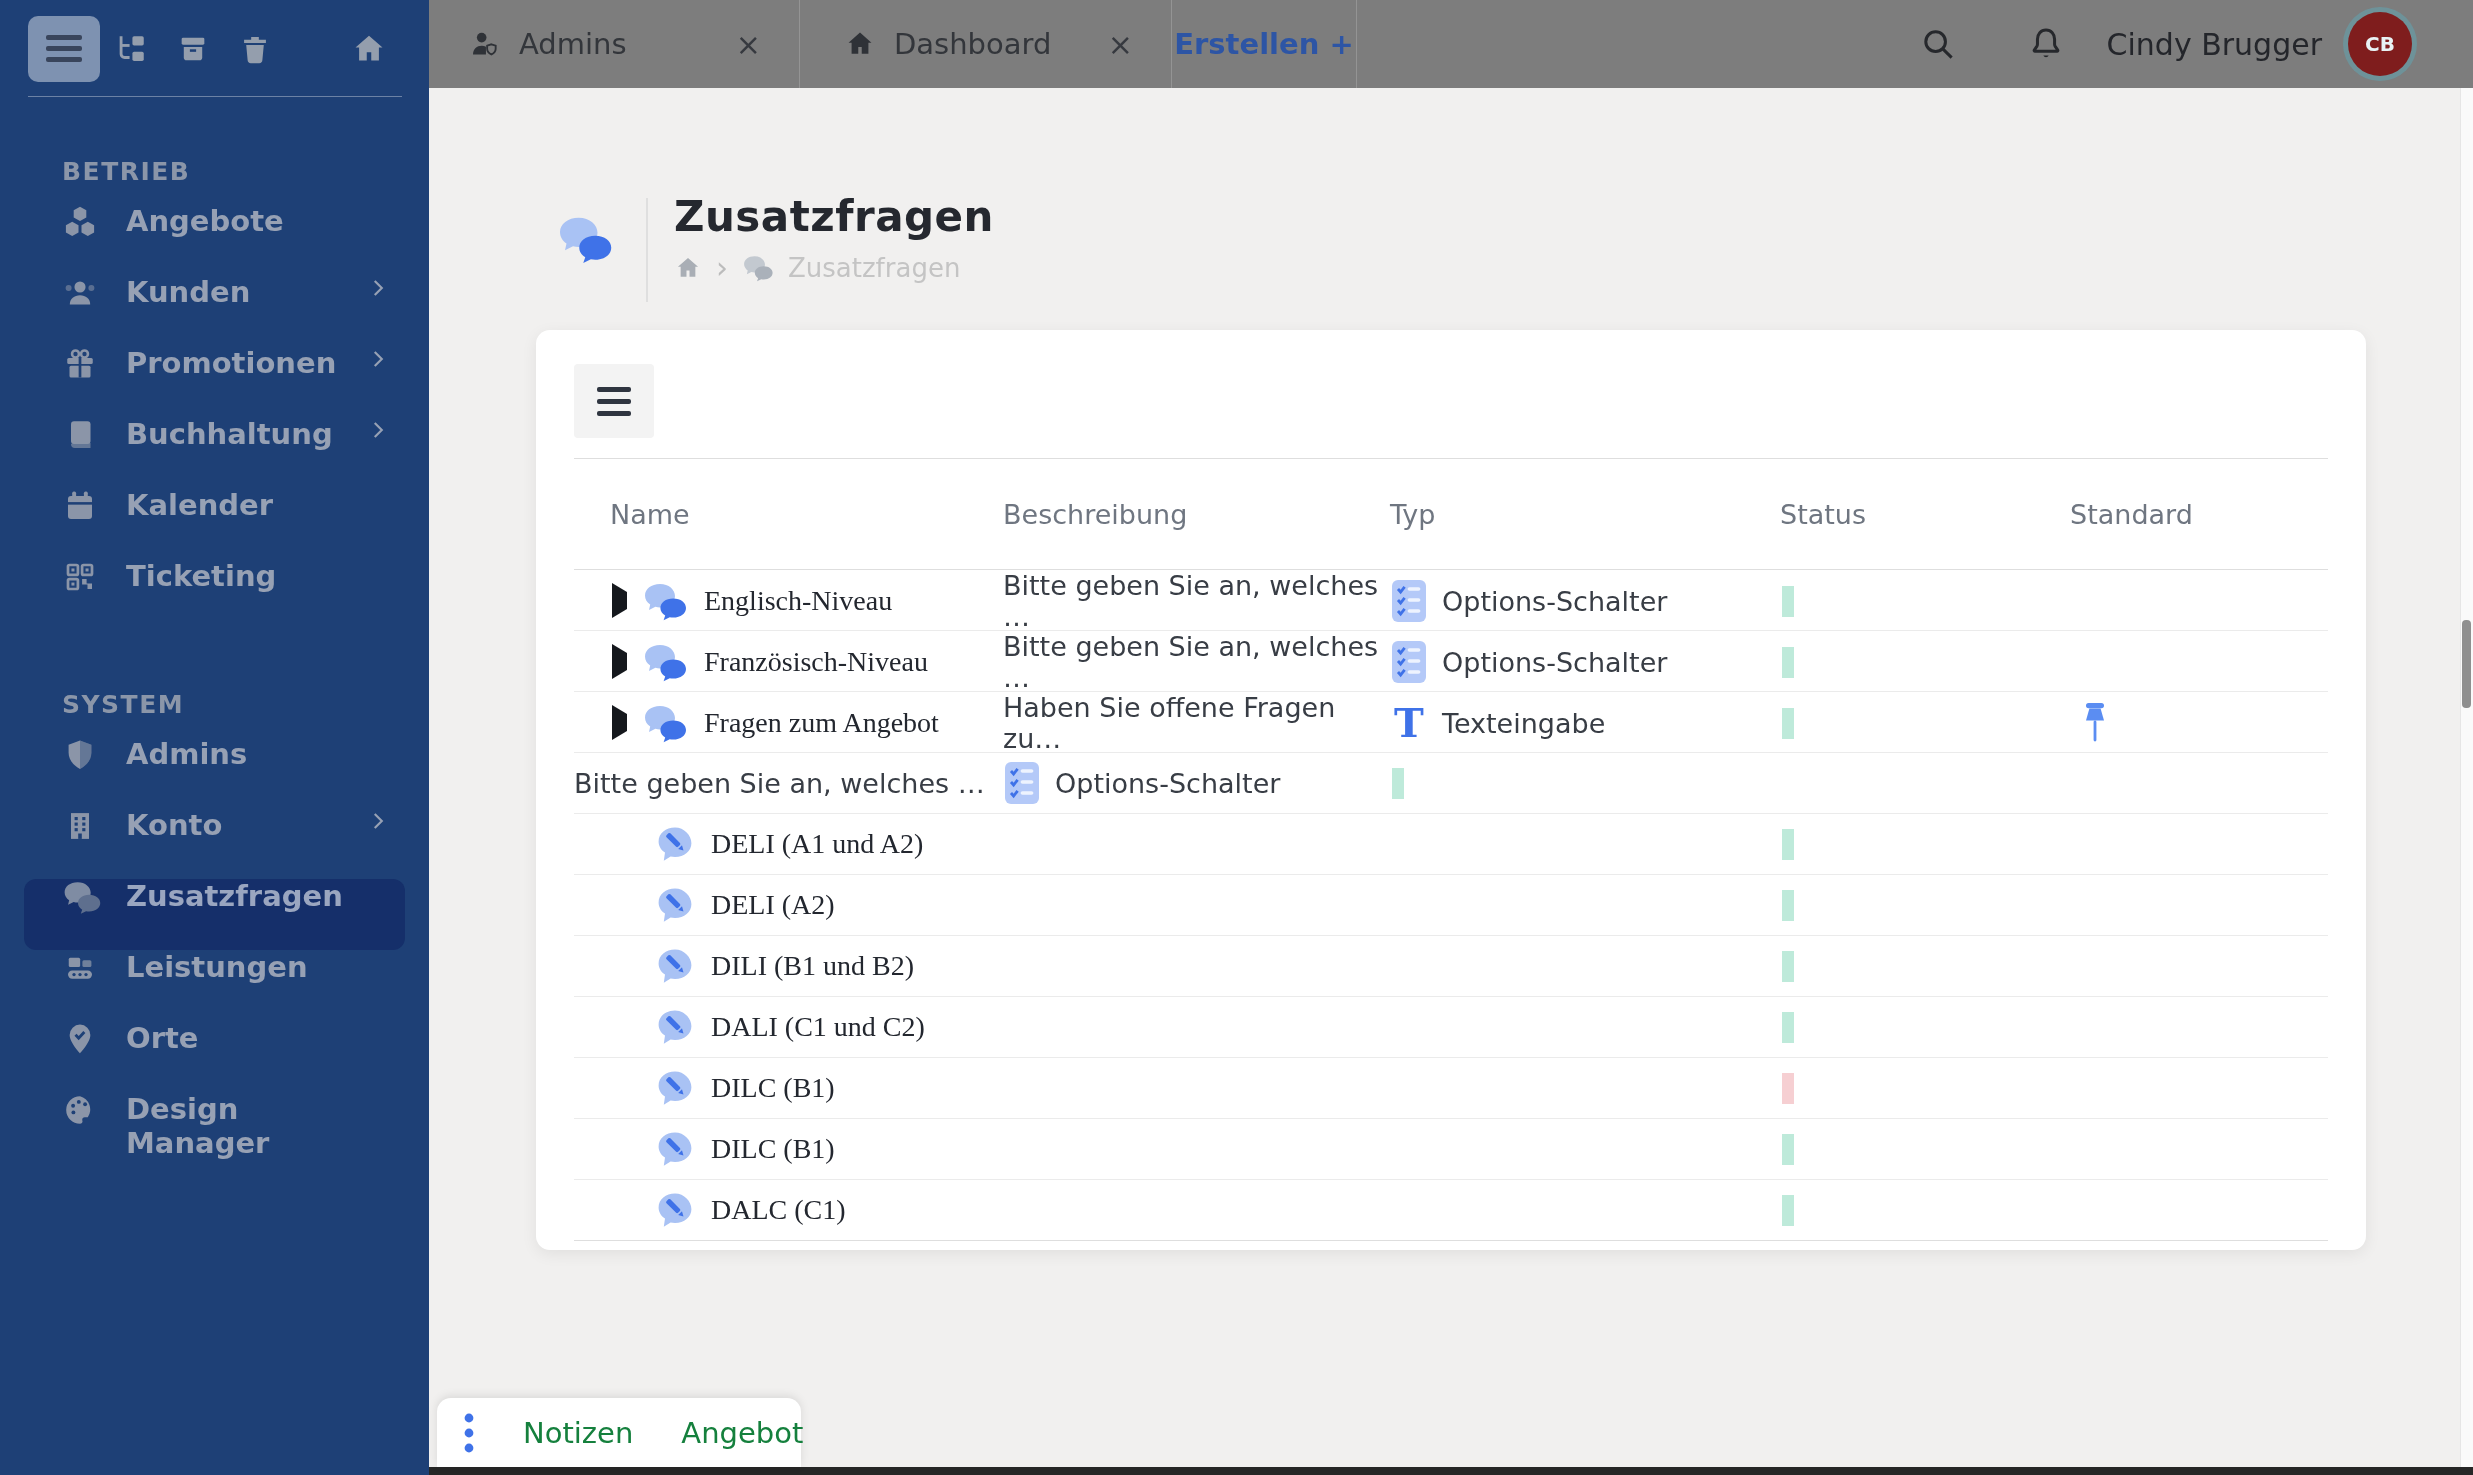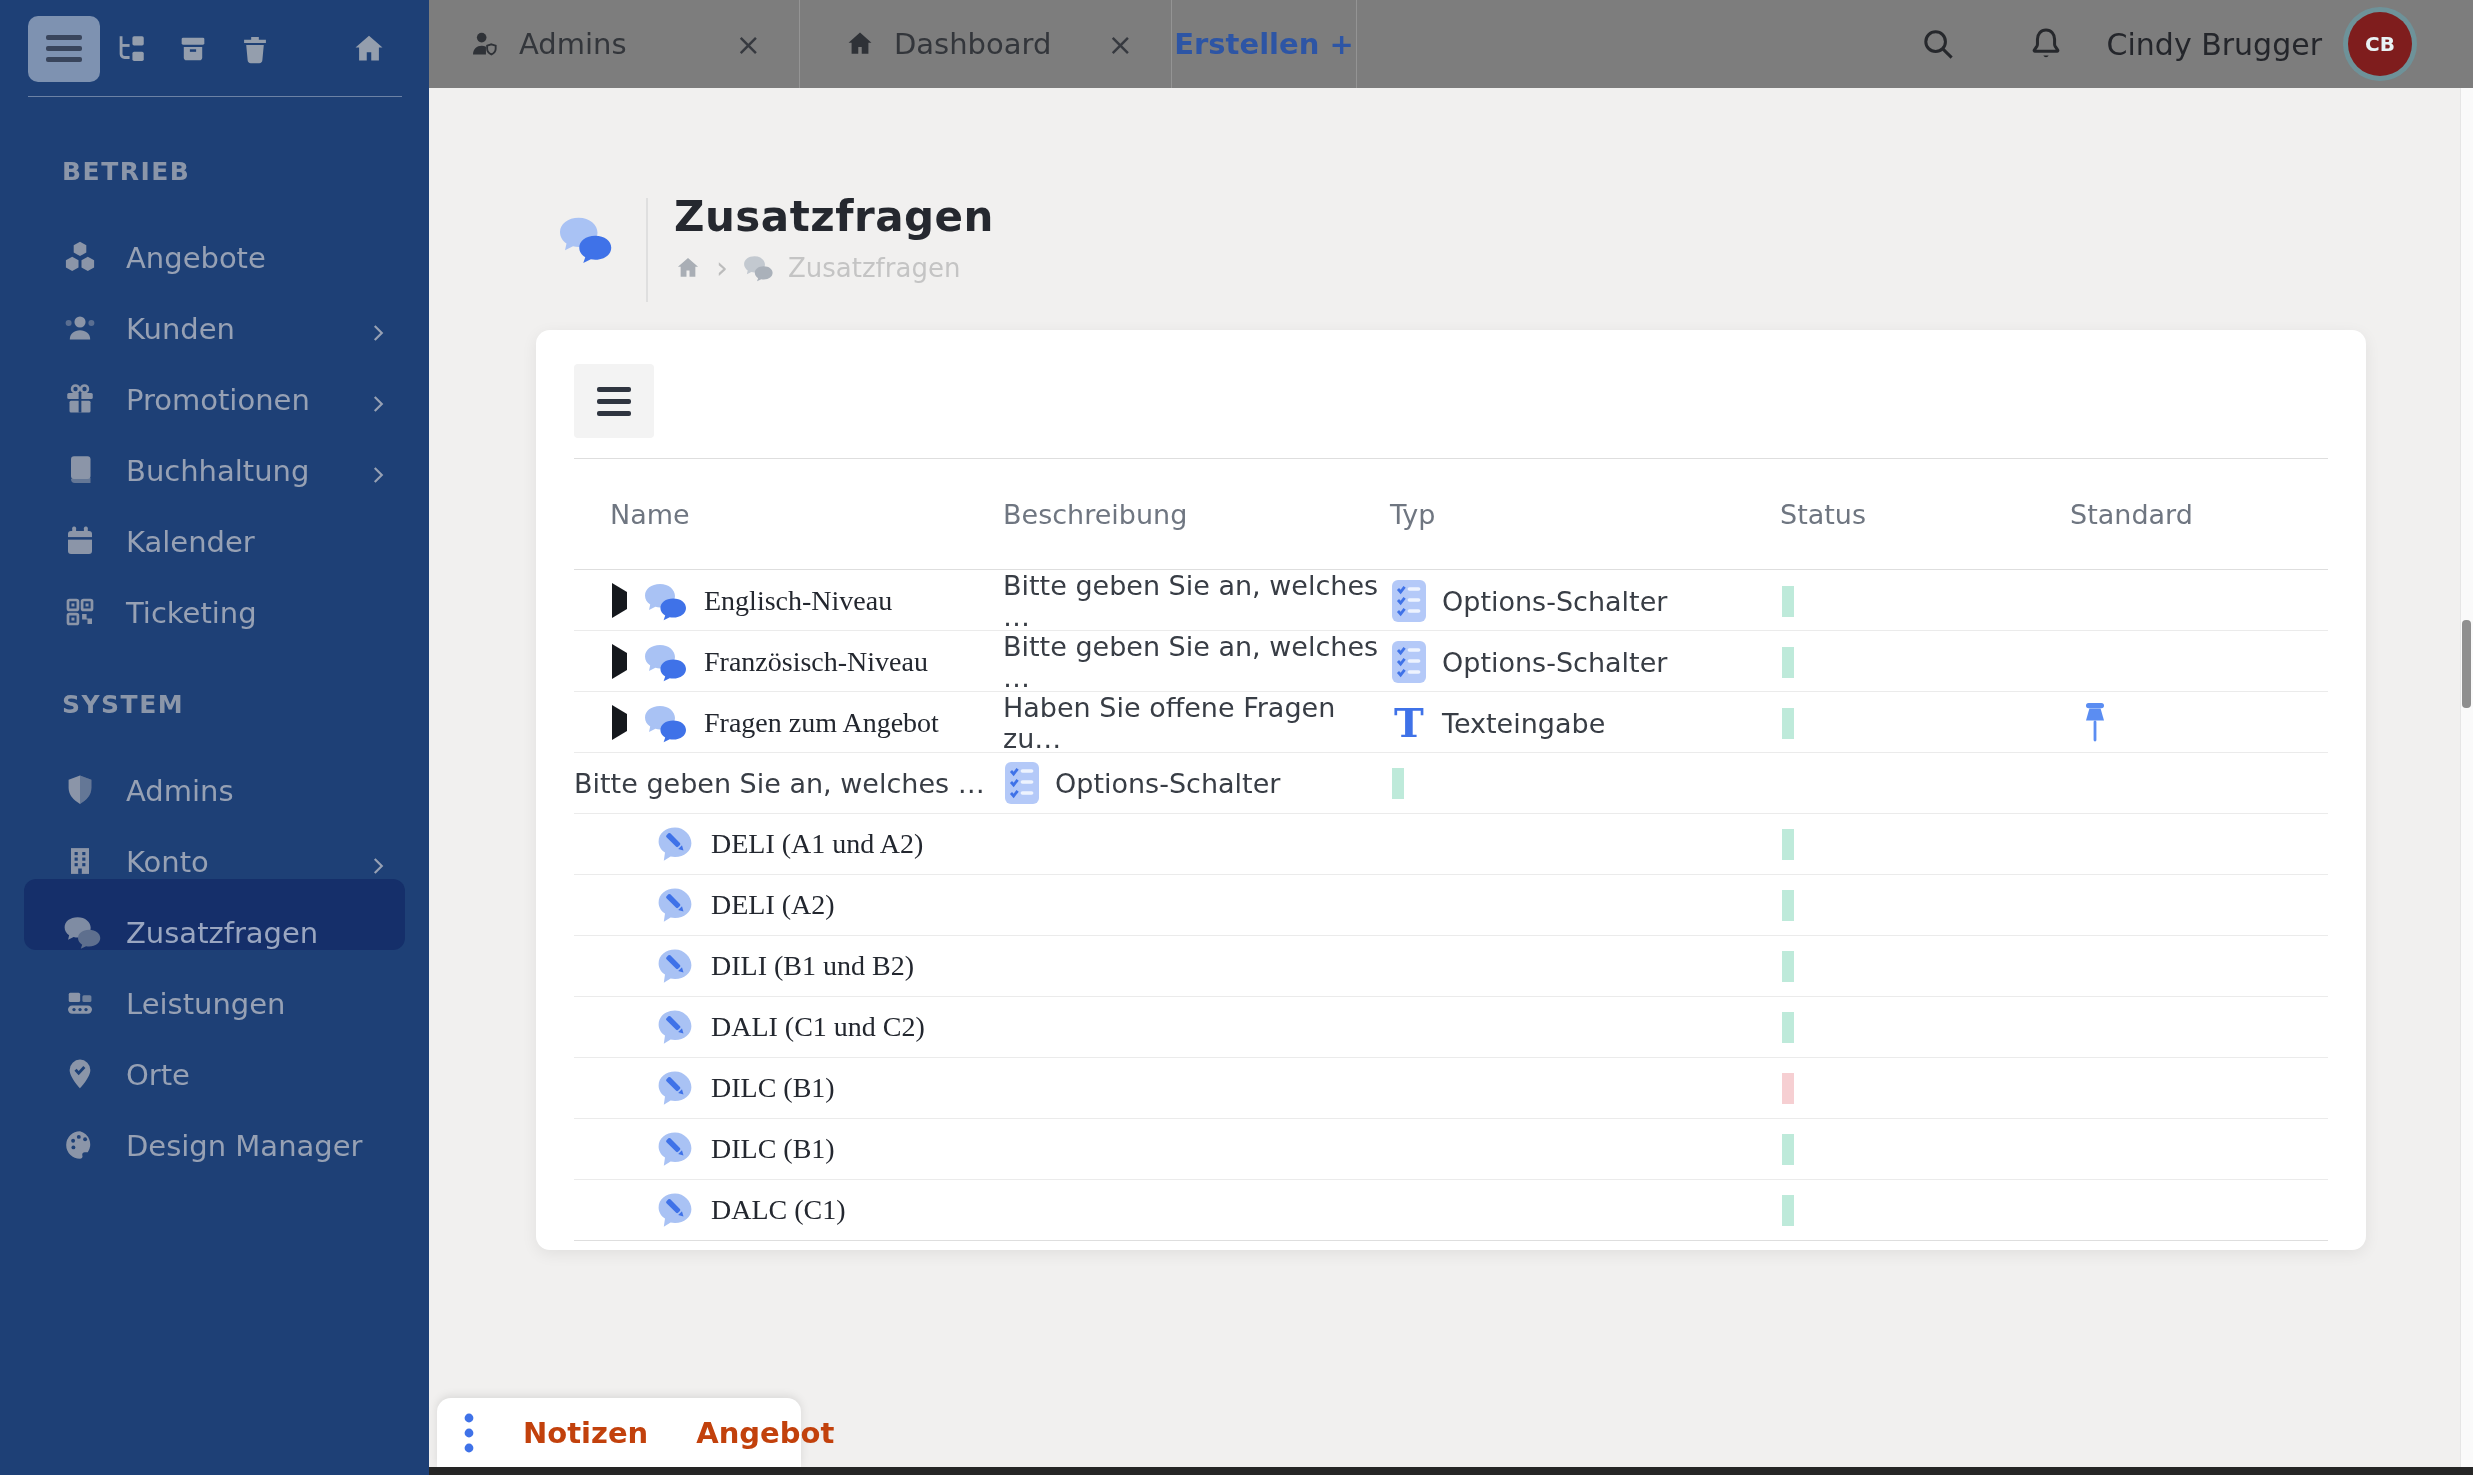--- a/index.html
+++ b/index.html
@@ -31,22 +31,22 @@
   .burger-btn span { width:36px; height:5px; border-radius:2px; background:#39455c; }
   .tool-ic { color:#949ead; margin-left:0; background:none; border:none; width:62px;
     display:flex; justify-content:center; }
   .tool-ic.home-pos { margin-left:52px; }
   .side-section-label {
     margin:60px 0 0 62px; font-size:25px; font-weight:700; letter-spacing:1.5px;
     color:#8b96a9;
   }
   .side-items { list-style:none; margin-top:18px; }
   .side-item {
-    height:71px; display:flex; align-items:flex-end; position:relative;
-    color:#97a1b4; cursor:pointer; margin:0 24px; border-radius:12px; padding:0 14px 0 38px;
+    height:71px; display:flex; align-items:flex-start; position:relative;
+    color:#97a1b4; cursor:pointer; margin:0 24px; border-radius:12px; padding:0 14px 0 38px;font-weight:bold;
   }
   .side-item .s-icon { width:36px; color:#8b95a8; flex:0 0 36px; }
   .side-item .s-label { margin-left:28px; font-size:29px; }
   .side-item .s-chev { margin-left:auto; color:#97a1b4; }
   .side-item.active { background:#152f6a; }
   .side-item.active .s-label { color:#9aa6c0; }
 
   
   .topbar {
     position:absolute; left:429px; top:0; right:0; height:88px;
@@ -128,21 +128,21 @@
   .pin { margin-left:10px; }
 
   
   .notes-bar {
     position:absolute; left:437px; bottom:8px; width:364px; height:69px;
     background:#fff; border-radius:14px 14px 0 0; box-shadow:0 -2px 10px rgba(0,0,0,.10);
     display:flex; align-items:center; z-index:6;
   }
   .notes-bar .vdots { margin-left:26px; cursor:pointer; }
   .notes-bar .nb-sep { width:1px; height:38px; background:#d8d8d8; margin:0 24px; }
-  .nb-item { font-size:29px; color:#c2410c; cursor:pointer;font-weight:bold; }
+  .nb-item { font-size:29px; color:#15803d; cursor:pointer; }
   .bottom-strip { position:absolute; left:429px; right:0; bottom:0; height:8px; background:#262626; }
 
   
   .scroll-track { position:absolute; right:0; top:88px; bottom:8px; width:13px;
     background:#fafafa; border-left:1px solid #e6e6e6; }
   .scroll-thumb { position:absolute; right:2px; top:532px; width:9px; height:88px;
     background:#8f8f8f; border-radius:4px; cursor:pointer; }
 </style>
 </head>
 <body>

